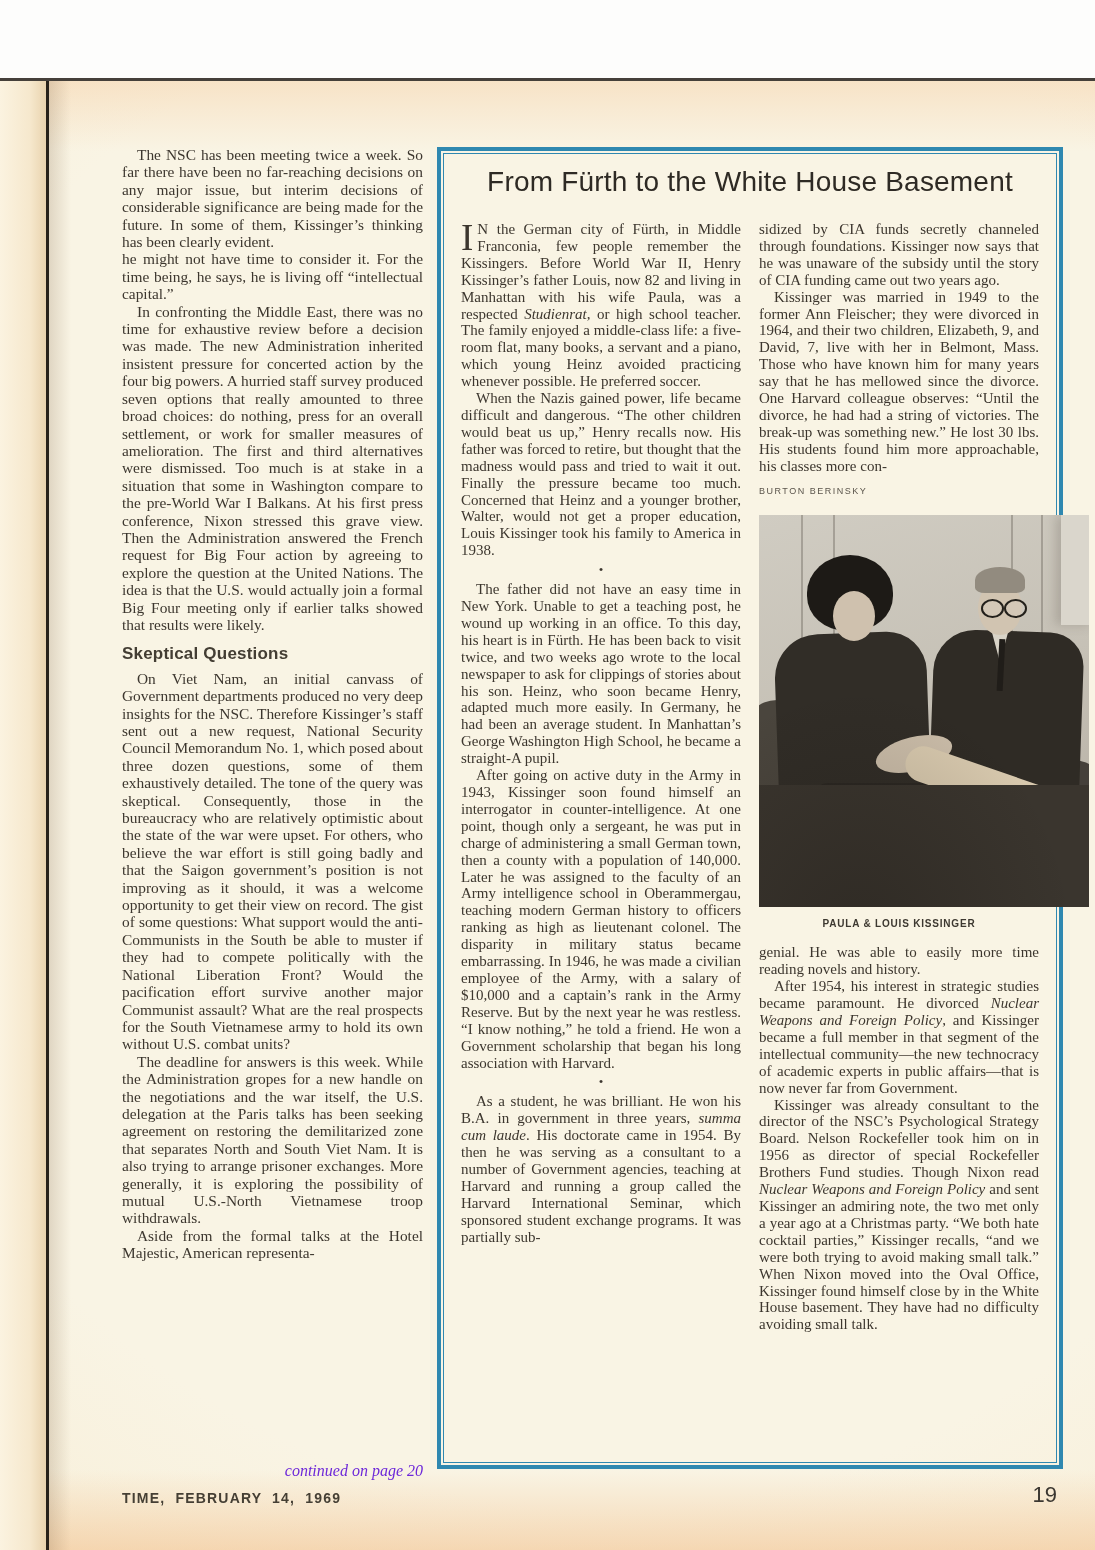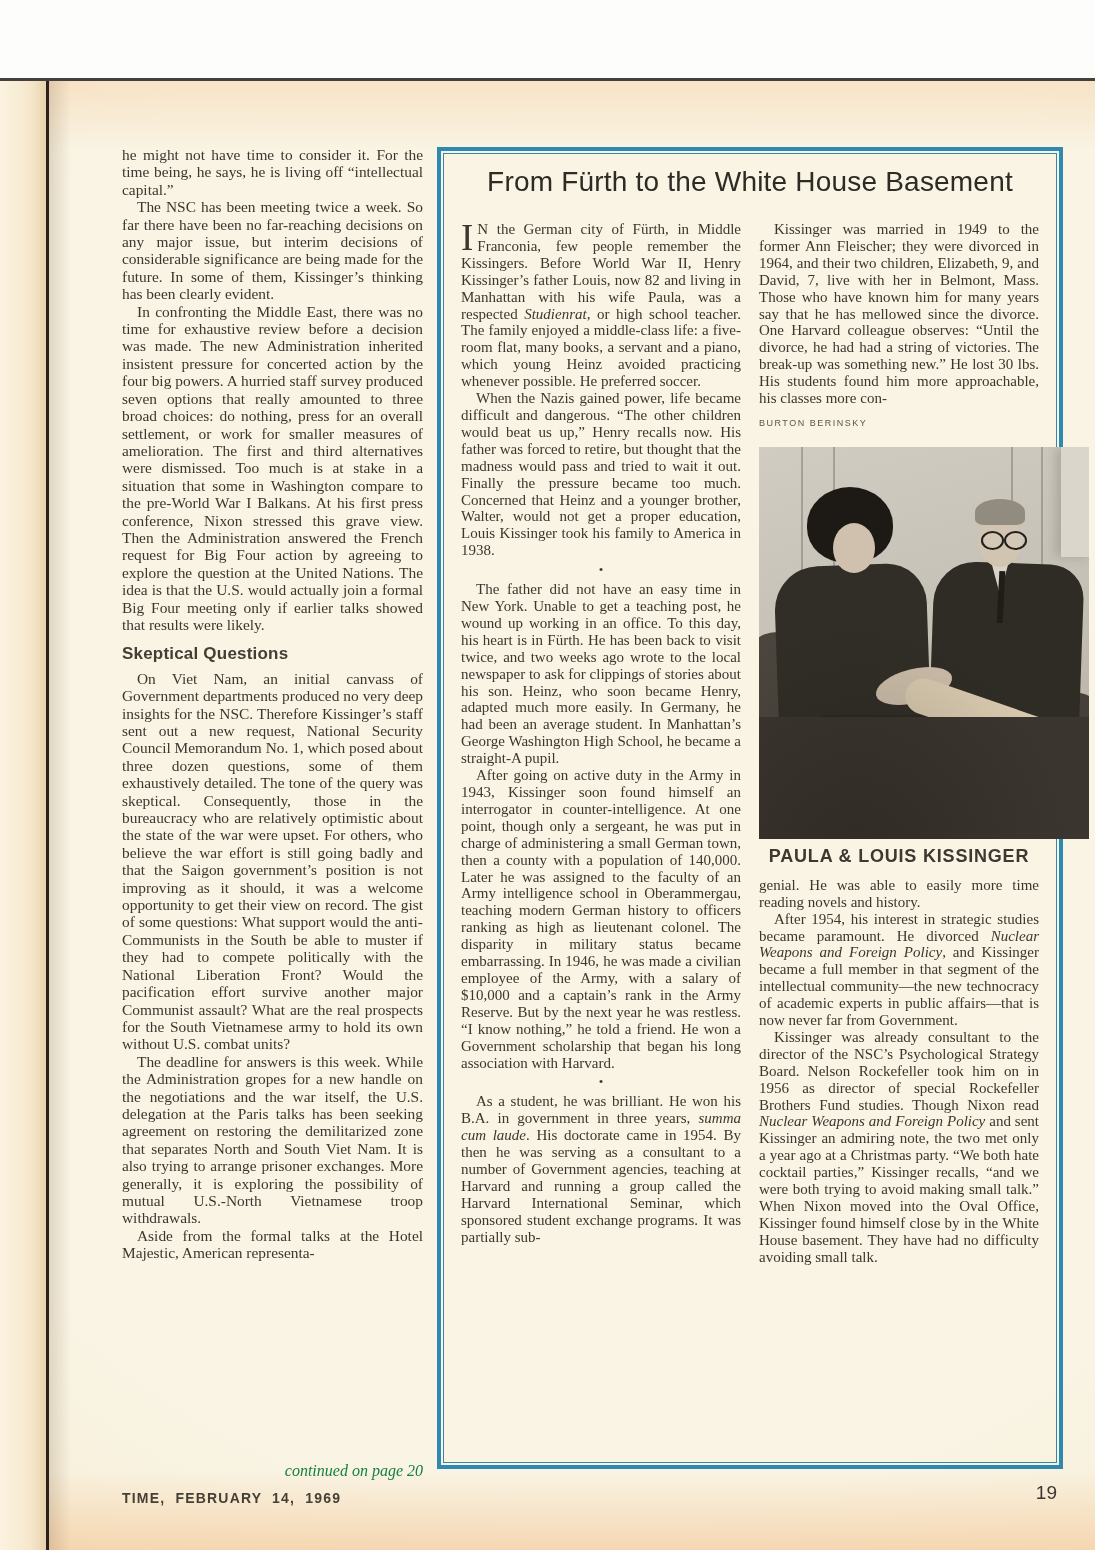--- a/index.html
+++ b/index.html
@@ -33,27 +33,27 @@
 
   
   .leftcol{position:absolute;left:122px;top:146px;width:301px;
     font-size:15.4px;line-height:17.4px;}
   .subhead{
     margin:12px 0 7px 0;text-align:left;
     font-family:"Liberation Sans","DejaVu Sans",sans-serif;
     font-size:17px;font-weight:bold;color:#433d33;letter-spacing:.2px;
   }
   .continued{position:absolute;left:122px;top:1462px;width:301px;
-    text-align:right;font-style:italic;font-size:16px;color:#15803d;}
+    text-align:right;font-style:italic;font-size:16px;color:#6d28d9;}
   .footer-left{position:absolute;left:122px;top:1490px;
     font-family:"Liberation Sans","DejaVu Sans",sans-serif;
     font-size:14px;font-weight:bold;letter-spacing:1.2px;word-spacing:5px;color:#453f34;}
   .pagenum{position:absolute;top:1482px;right:38px;
     font-family:"Liberation Sans","DejaVu Sans",sans-serif;
-    font-size:19px;color:#3b3731;}
+    font-size:22px;color:#3b3731;}
 
   
   .box{position:absolute;left:437px;top:147px;width:618px;height:1314px;
     border:4px solid #2f88b0;}
   .box::after{content:"";position:absolute;inset:2px;border:1px solid #2f88b0;pointer-events:none;z-index:0;}
   .box-title{
     margin:15px 22px 23px 22px;text-align:center;
     font-family:"Liberation Sans","DejaVu Sans",sans-serif;
     font-size:28px;font-weight:normal;letter-spacing:.2px;color:#2e2a24;
   }
@@ -86,36 +86,36 @@
   .ph-shirt{left:233px;top:118px;width:16px;height:30px;background:#d8d3c7;clip-path:polygon(0 0,100% 0,50% 100%);}
   .ph-tie{left:239px;top:124px;width:6px;height:52px;background:#201d19;transform:rotate(3deg);}
   .ph-glass-l,.ph-glass-r{width:19px;height:15px;border:2px solid #23201b;border-radius:50%;background:rgba(255,255,255,.08);top:84px;}
   .ph-glass-l{left:222px;} .ph-glass-r{left:245px;}
   .ph-leg1{left:142px;top:258px;width:200px;height:36px;background:#d8c9ae;border-radius:20px;transform:rotate(19deg);}
   .ph-leg2{left:170px;top:304px;width:170px;height:30px;background:#cfbfa2;border-radius:18px;transform:rotate(13deg);}
   .ph-shoe{left:248px;top:330px;width:74px;height:26px;background:#14110d;border-radius:50%;transform:rotate(16deg);}
   .ph-vignette{inset:0;background:radial-gradient(ellipse 120% 120% at 30% 110%,rgba(20,16,12,.28),rgba(0,0,0,0) 55%);}
   .caption{margin:9px 0 12px 0;text-align:center;
     font-family:"Liberation Sans","DejaVu Sans",sans-serif;
-    font-size:18px;font-weight:bold;letter-spacing:.8px;color:#3d3830;}
+    font-size:10px;font-weight:bold;letter-spacing:.8px;color:#3d3830;}
 </style>
 </head>
 <body>
 
 <div id="page">
 
   <div class="top-rule"></div>
   <div class="paper"></div>
   <div class="spine-shade"></div>
   <div class="spine-line"></div>
   <div class="spine-inner"></div>
 
   <div class="leftcol">
+    <p class="body-p indent">The NSC has been meeting twice a week. So far there have been no far-reaching decisions on any major issue, but interim decisions of considerable significance are being made for the future. In some of them, Kissinger’s thinking has been clearly evident.</p>
     <p class="body-p">he might not have time to consider it. For the time being, he says, he is living off “intellectual capital.”</p>
-    <p class="body-p indent">The NSC has been meeting twice a week. So far there have been no far-reaching decisions on any major issue, but interim decisions of considerable significance are being made for the future. In some of them, Kissinger’s thinking has been clearly evident.</p>
     <p class="body-p indent">In confronting the Middle East, there was no time for exhaustive review before a decision was made. The new Administration inherited insistent pressure for concerted action by the four big powers. A hurried staff survey produced seven options that really amounted to three broad choices: do nothing, press for an overall settlement, or work for smaller measures of amelioration. The first and third alternatives were dismissed. Too much is at stake in a situation that some in Washington compare to the pre-World War I Balkans. At his first press conference, Nixon stressed this grave view. Then the Administration answered the French request for Big Four action by agreeing to explore the question at the United Nations. The idea is that the U.S. would actually join a formal Big Four meeting only if earlier talks showed that results were likely.</p>
     <h3 class="subhead">Skeptical Questions</h3>
     <p class="body-p indent">On Viet Nam, an initial canvass of Government departments produced no very deep insights for the NSC. Therefore Kissinger’s staff sent out a new request, National Security Council Memorandum No. 1, which posed about three dozen questions, some of them exhaustively detailed. The tone of the query was skeptical. Consequently, those in the bureaucracy who are relatively optimistic about the state of the war were upset. For others, who believe the war effort is still going badly and that the Saigon government’s position is not improving as it should, it was a welcome opportunity to get their view on record. The gist of some questions: What support would the anti-Communists in the South be able to muster if they had to compete politically with the National Liberation Front? Would the pacification effort survive another major Communist assault? What are the real prospects for the South Vietnamese army to hold its own without U.S. combat units?</p>
     <p class="body-p indent">The deadline for answers is this week. While the Administration gropes for a new handle on the negotiations and the war itself, the U.S. delegation at the Paris talks has been seeking agreement on restoring the demilitarized zone that separates North and South Viet Nam. It is also trying to arrange prisoner exchanges. More generally, it is exploring the possibility of mutual U.S.-North Vietnamese troop withdrawals.</p>
     <p class="body-p indent">Aside from the formal talks at the Hotel Majestic, American representa-</p>
   </div>
 
   <div class="continued">continued on page 20</div>
   <div class="footer-left">TIME, FEBRUARY 14, 1969</div>
   <div class="pagenum">19</div>
@@ -128,20 +128,21 @@
         <p class="body-p"><span class="dropcap">I</span><span>N the German city of Fürth, in Middle Franconia, few people remember the Kissingers. Before World War II, Henry Kissinger’s father Louis, now 82 and living in Manhattan with his wife Paula, was a respected </span><i>Studienrat</i><span>, or high school teacher. The family enjoyed a middle-class life: a five-room flat, many books, a servant and a piano, which young Heinz avoided practicing whenever possible. He preferred soccer.</span></p>
         <p class="body-p indent">When the Nazis gained power, life became difficult and dangerous. “The other children would beat us up,” Henry recalls now. His father was forced to retire, but thought that the madness would pass and tried to wait it out. Finally the pressure became too much. Concerned that Heinz and a younger brother, Walter, would not get a proper education, Louis Kissinger took his family to America in 1938.</p>
         <div class="sep">•</div>
         <p class="body-p indent">The father did not have an easy time in New York. Unable to get a teaching post, he wound up working in an office. To this day, his heart is in Fürth. He has been back to visit twice, and two weeks ago wrote to the local newspaper to ask for clippings of stories about his son. Heinz, who soon became Henry, adapted much more easily. In Germany, he had been an average student. In Manhattan’s George Washington High School, he became a straight-A pupil.</p>
         <p class="body-p indent">After going on active duty in the Army in 1943, Kissinger soon found himself an interrogator in counter-intelligence. At one point, though only a sergeant, he was put in charge of administering a small German town, then a county with a population of 140,000. Later he was assigned to the faculty of an Army intelligence school in Oberammergau, teaching modern German history to officers ranking as high as lieutenant colonel. The disparity in military status became embarrassing. In 1946, he was made a civilian employee of the Army, with a salary of $10,000 and a captain’s rank in the Army Reserve. But by the next year he was restless. “I know nothing,” he told a friend. He won a Government scholarship that began his long association with Harvard.</p>
         <div class="sep">•</div>
         <p class="body-p indent"><span>As a student, he was brilliant. He won his B.A. in government in three years, </span><i>summa cum laude</i><span>. His doctorate came in 1954. By then he was serving as a consultant to a number of Government agencies, teaching at Harvard and running a group called the Harvard International Seminar, which sponsored student exchange programs. It was partially sub-</span></p>
       </div>
 
       <div class="col">
+        <p class="body-p">sidized by CIA funds secretly channeled through foundations. Kissinger now says that he was unaware of the subsidy until the story of CIA funding came out two years ago.</p>
         <p class="body-p indent">Kissinger was married in 1949 to the former Ann Fleischer; they were divorced in 1964, and their two children, Elizabeth, 9, and David, 7, live with her in Belmont, Mass. Those who have known him for many years say that he has mellowed since the divorce. One Harvard colleague observes: “Until the divorce, he had had a string of victories. The break-up was something new.” He lost 30 lbs. His students found him more approachable, his classes more con-</p>
         <div class="credit">BURTON BERINSKY</div>
 
         <div class="photo">
           <div class="ph ph-panel" style="left:42px"></div>
           <div class="ph ph-panel" style="left:74px"></div>
           <div class="ph ph-panel" style="left:252px;height:45%"></div>
           <div class="ph ph-panel" style="left:282px;height:45%"></div>
           <div class="ph ph-lamp"></div>
           <div class="ph ph-sofa-arm-l"></div>

